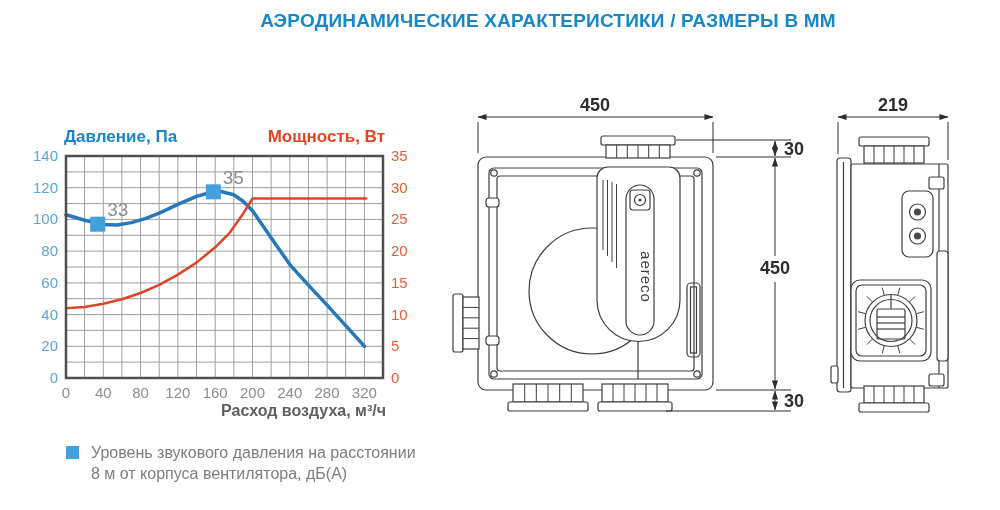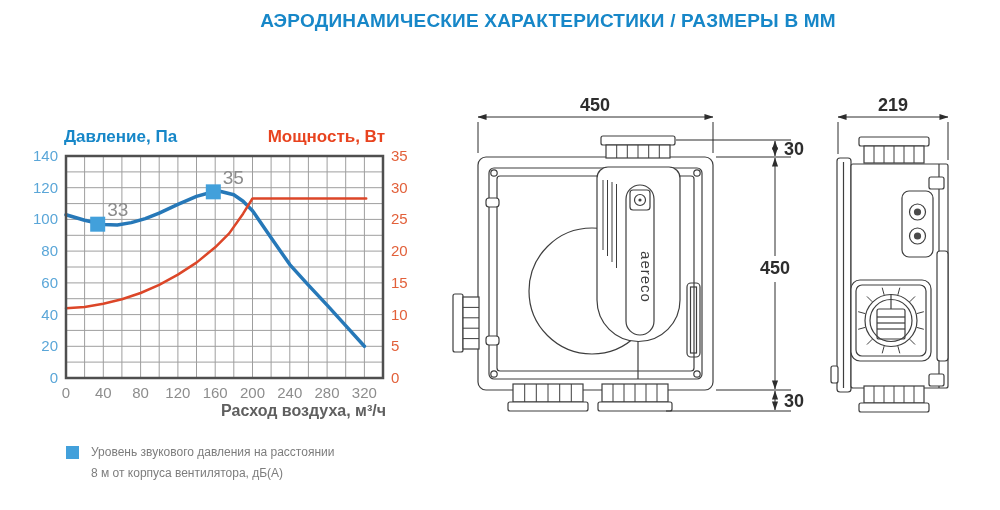--- a/index.html
+++ b/index.html
@@ -11,21 +11,21 @@
   svg text{font-family:"Liberation Sans",sans-serif;}
   .axl{font-size:17px;font-weight:700;}
   .axr{font-size:17px;font-weight:700;}
   .axx{font-size:16px;font-weight:700;}
   .tick{font-size:15px;}
   .mlab{font-size:19px;fill:#8c8c8c;}
   .dim{font-size:18px;font-weight:700;fill:#2d2d2d;}
   .logo-txt{font-size:15px;fill:#3e3e3e;letter-spacing:1px;}
   .legend{position:absolute;left:66px;top:442px;display:flex;align-items:flex-start;}
   .legend .sw{width:13px;height:13px;margin-top:4px;margin-right:12px;flex:0 0 auto;}
-  .legend .lt{font-size:12px;line-height:21px;color:#7d7d7d;}
+  .legend .lt{font-size:16px;line-height:21px;color:#7d7d7d;}
   .art{stroke:#3e3e3e;fill:none;stroke-width:1.2px;}
   .artw{stroke:#3e3e3e;fill:#fff;stroke-width:1.2px;}
 </style>
 </head>
 <body>
 
 <div class="page">
 
   <div class="title" style="color: rgb(23, 135, 200);">АЭРОДИНАМИЧЕСКИЕ ХАРАКТЕРИСТИКИ / РАЗМЕРЫ В ММ</div>
 

